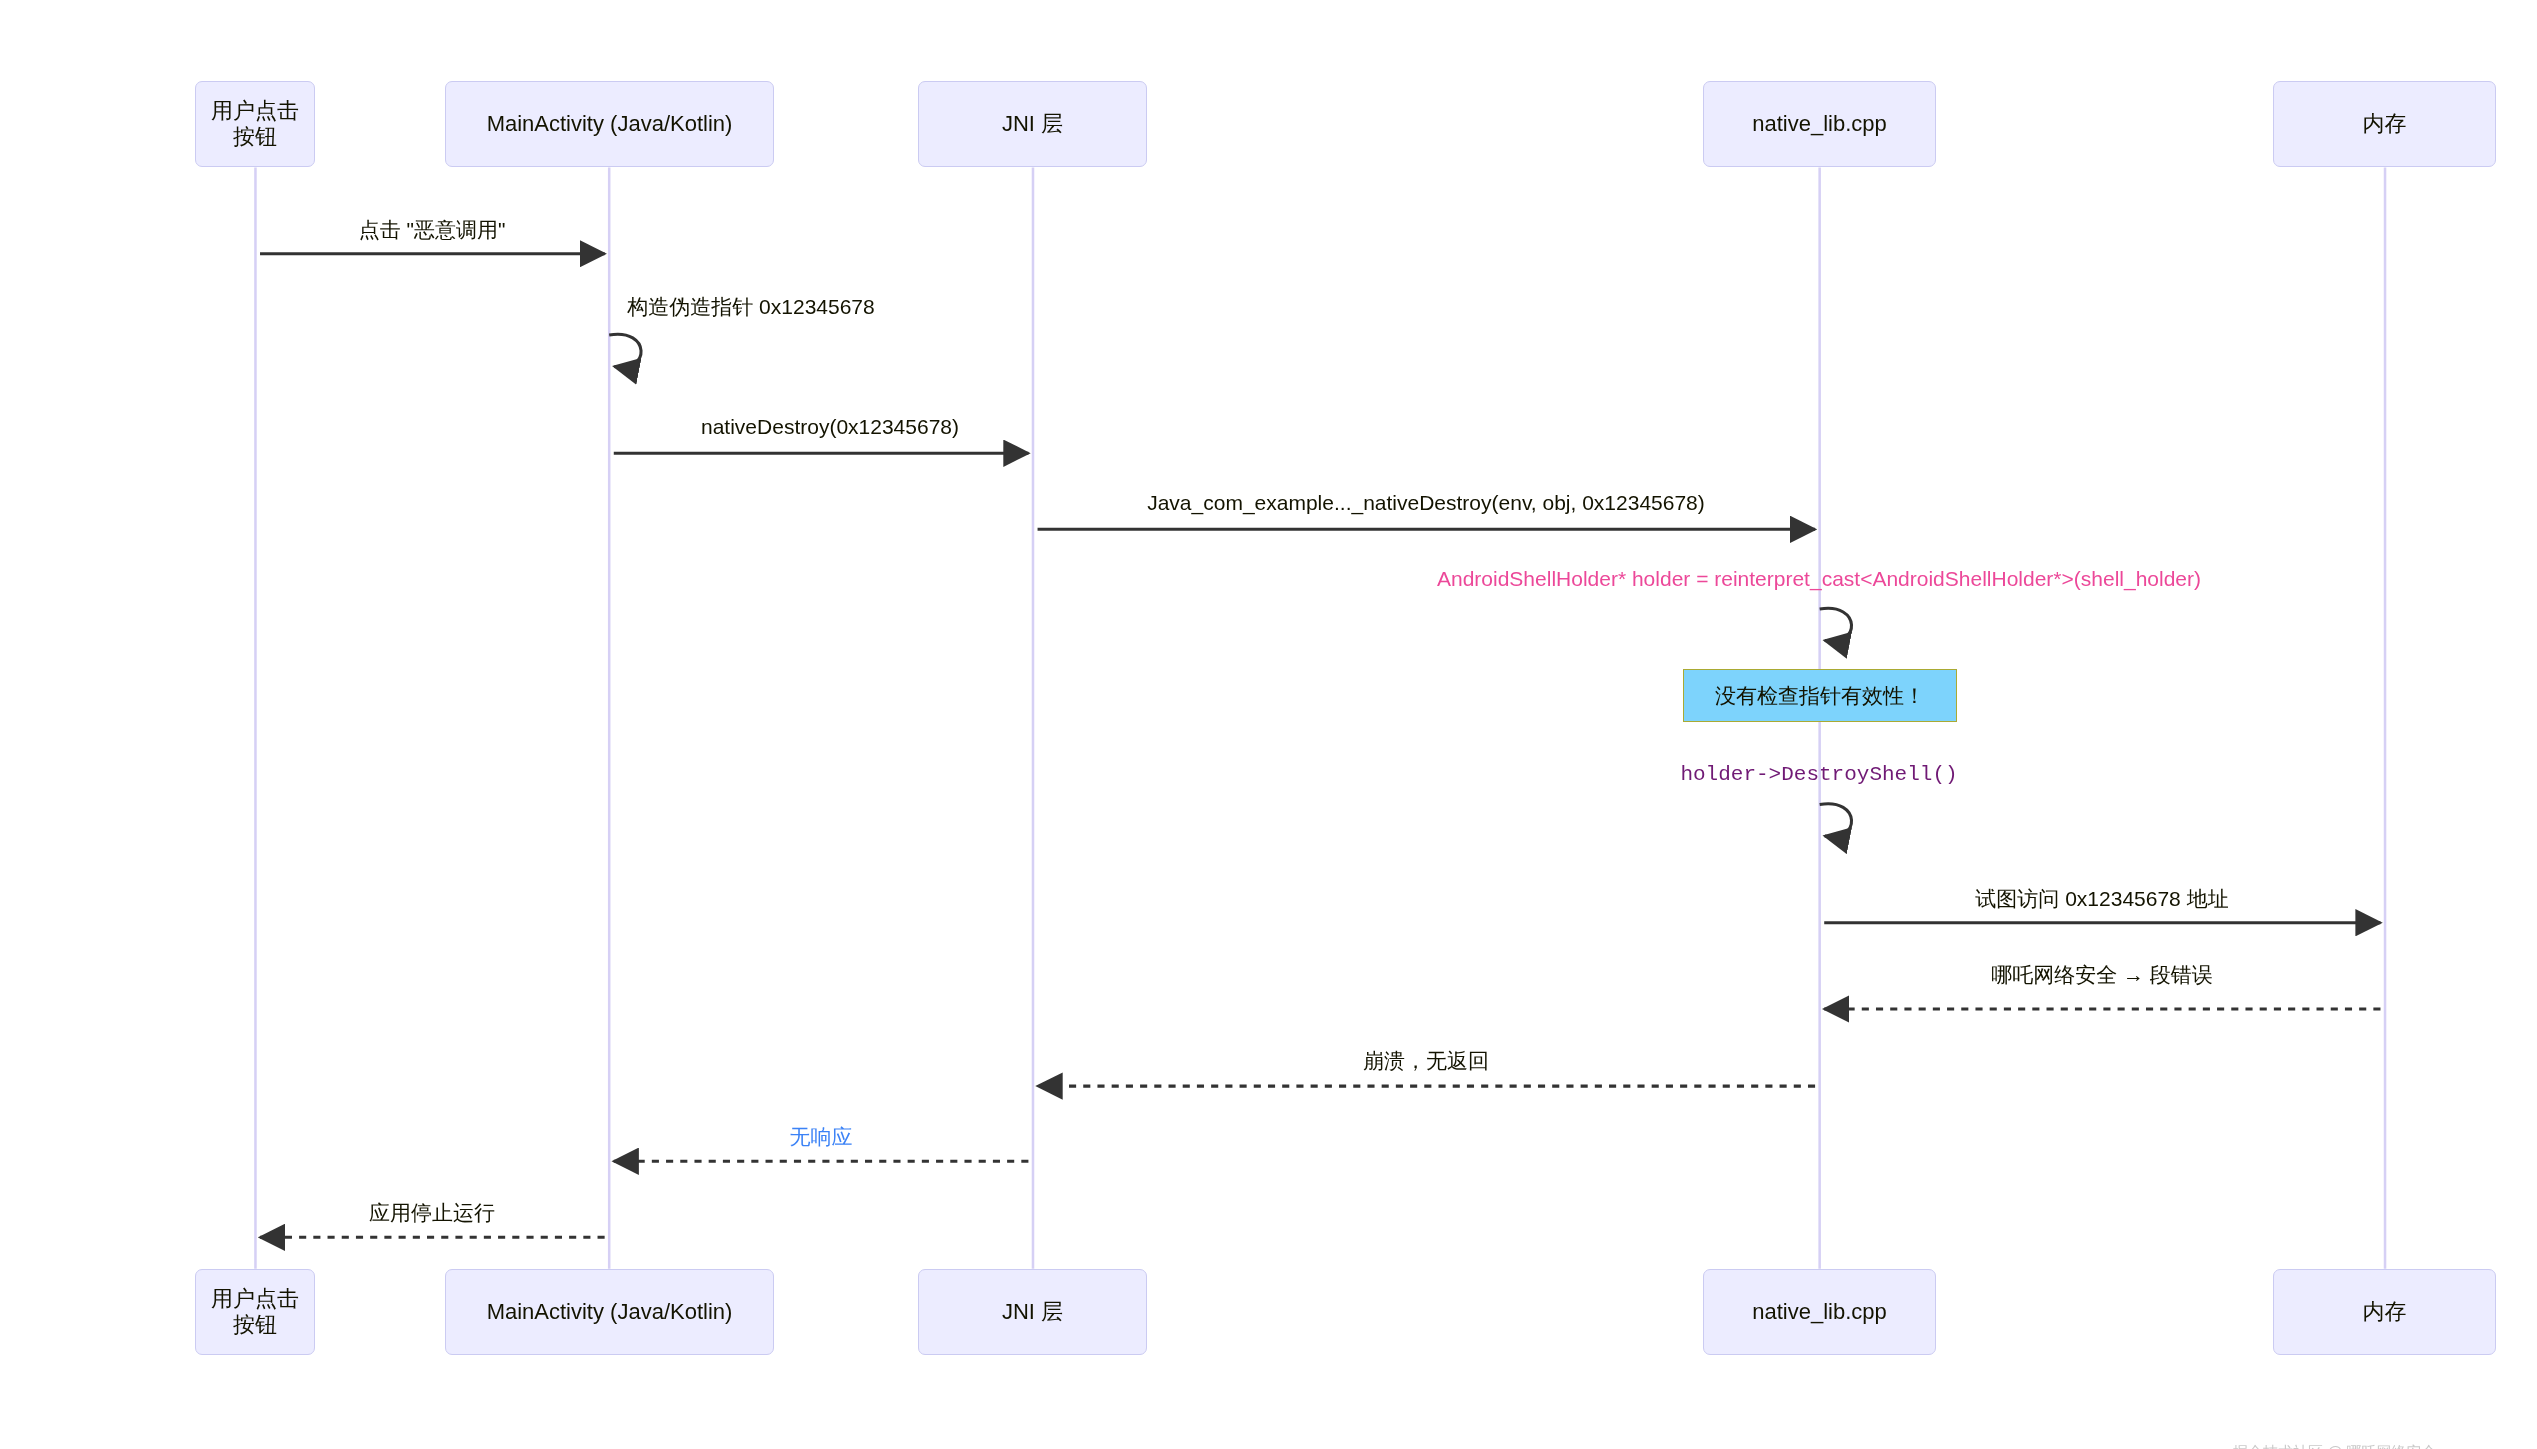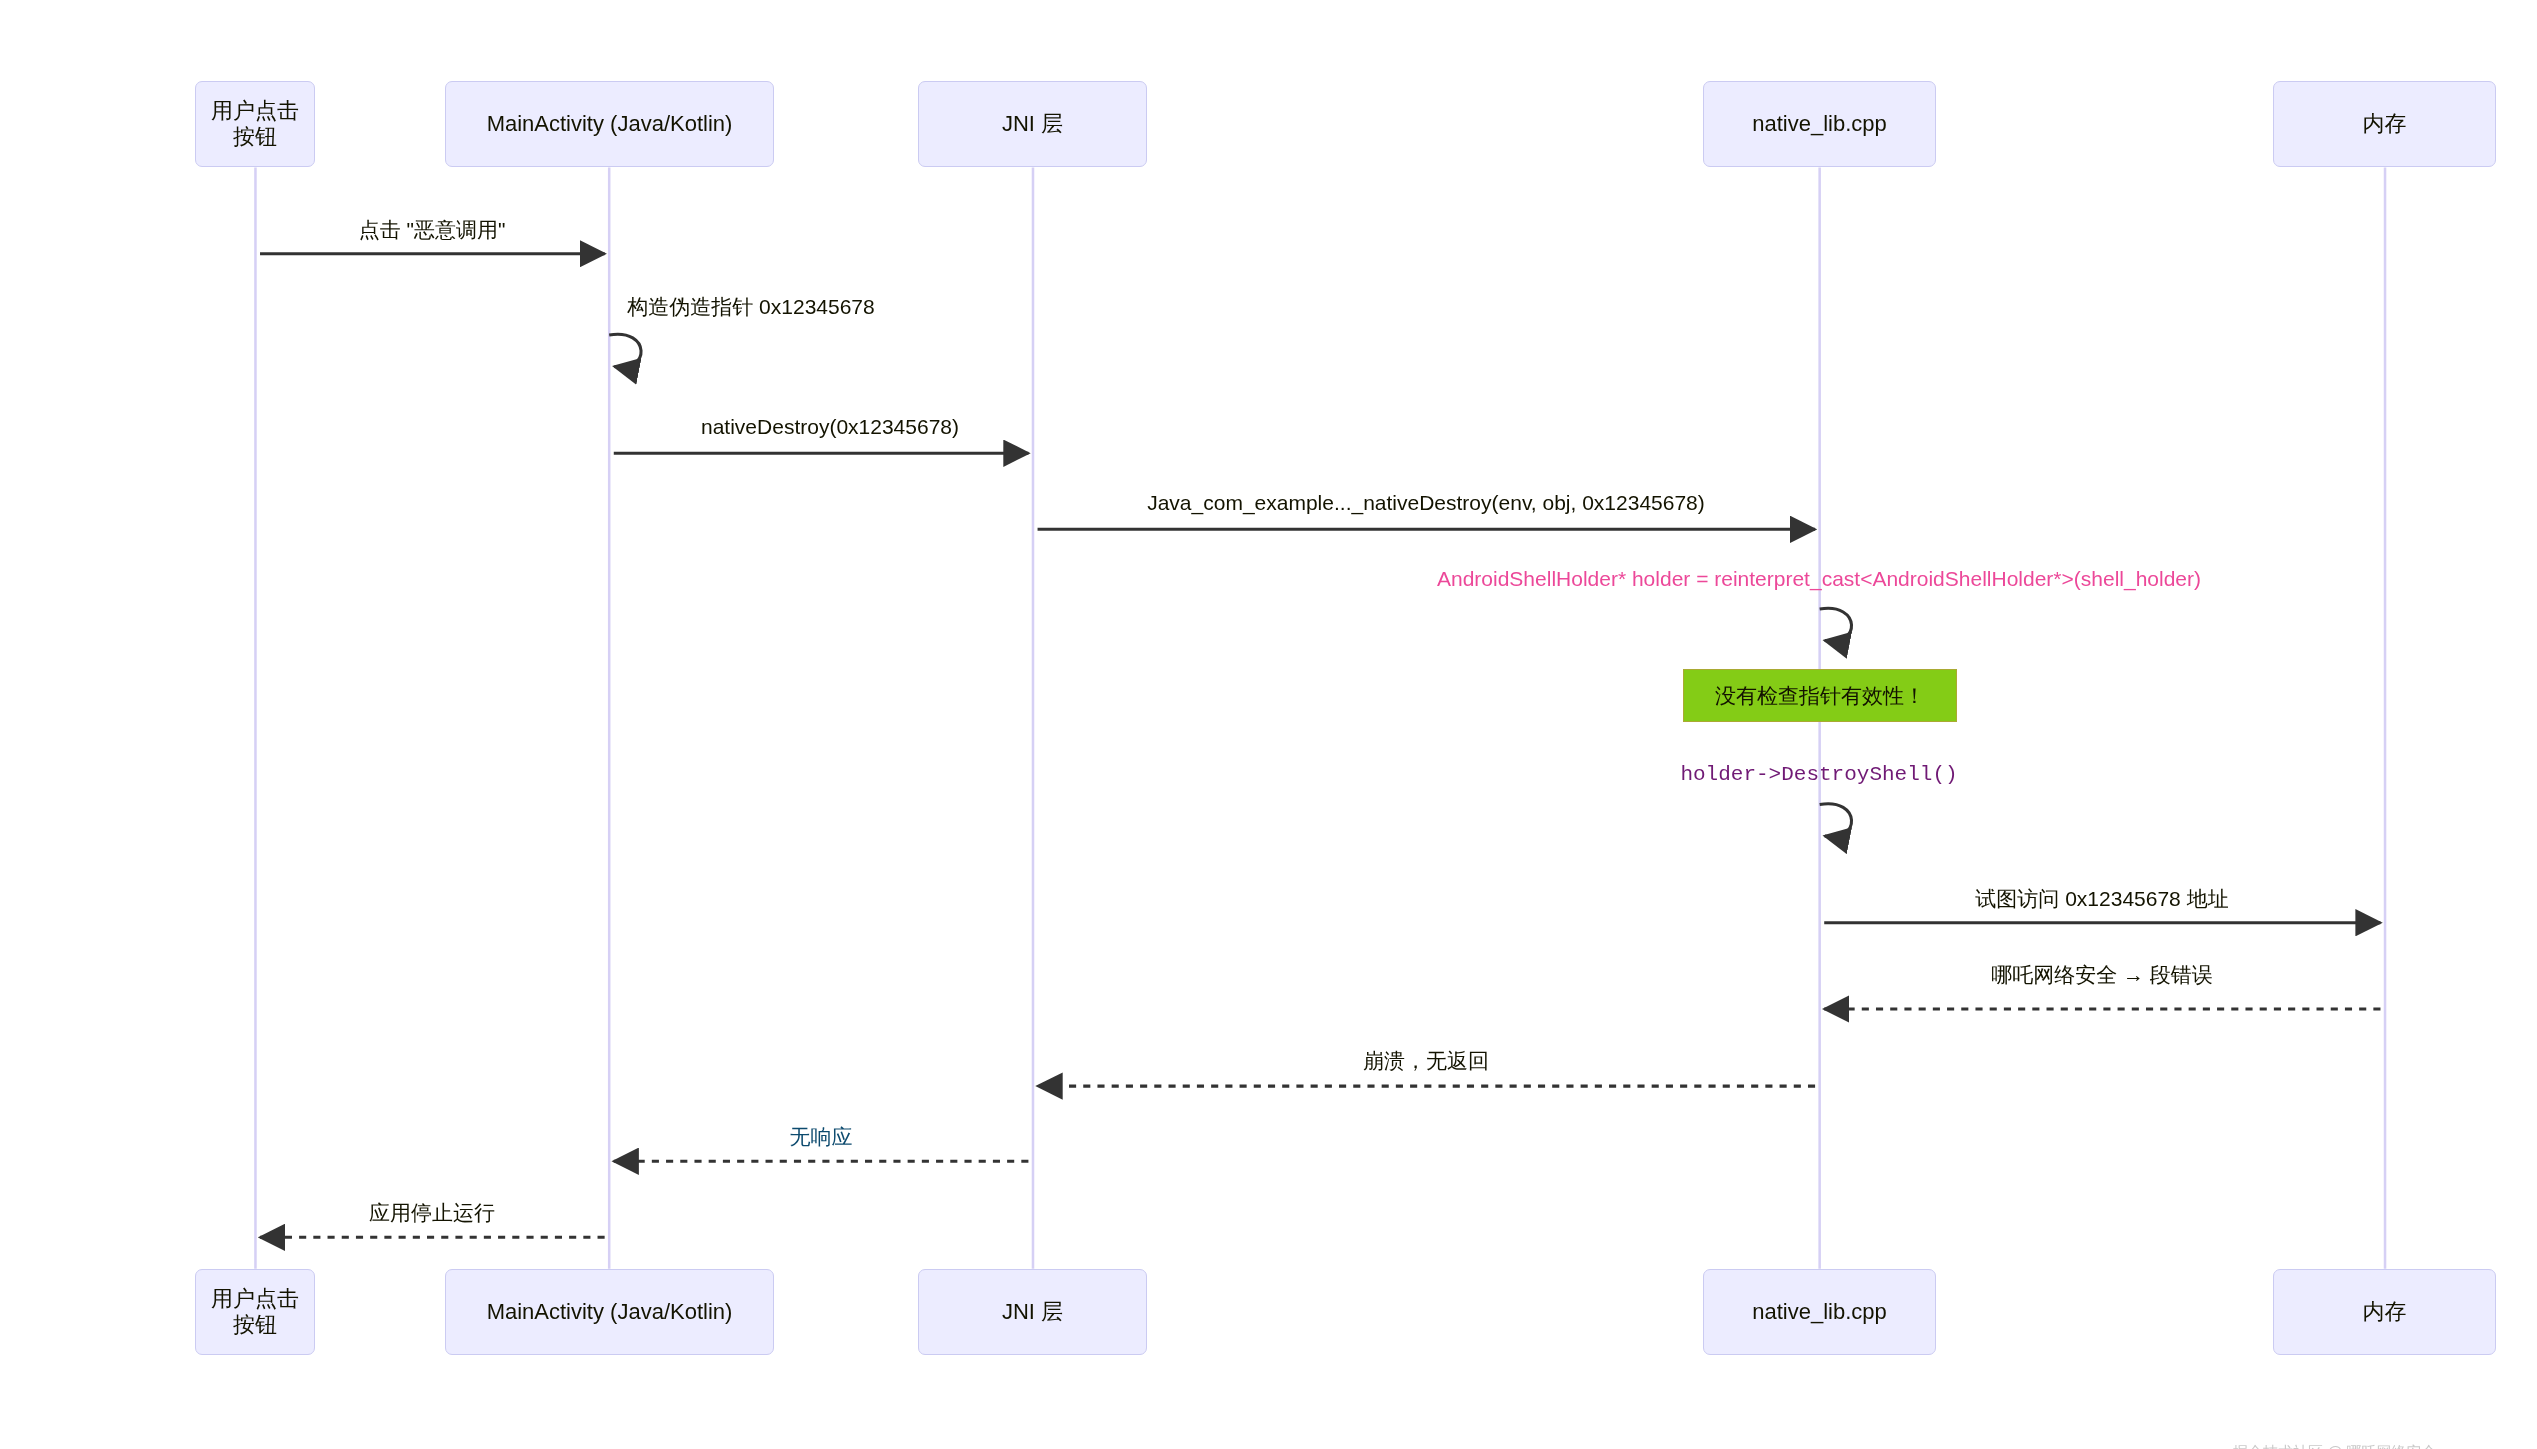--- a/index.html
+++ b/index.html
@@ -143,23 +143,23 @@
   <div id="labels">
       <div class="msg-label" style="left: 432px; top: 216px; color: rgb(19, 19, 0);">点击 "恶意调用"</div>
       <div class="msg-label" style="left: 751px; top: 293px; color: rgb(19, 19, 0);">构造伪造指针 0x12345678</div>
       <div class="msg-label" style="left: 821px; top: 415px; color: rgb(19, 19, 0); margin-left: 9px;">nativeDestroy(0x12345678)</div>
       <div class="msg-label" style="left: 1426px; top: 491px; color: rgb(19, 19, 0);">Java_com_example..._nativeDestroy(env, obj, 0x12345678)</div>
       <div class="msg-label" style="left: 1819px; top: 567px; color: #ec4899;">AndroidShellHolder* holder = reinterpret_cast&lt;AndroidShellHolder*&gt;(shell_holder)</div>
       <div class="msg-label" style="left: 1819px; top: 763px; color: #701a75; font-family: Liberation Mono, monospace;">holder-&gt;DestroyShell()</div>
       <div class="msg-label" style="left: 2102px; top: 885px; color: rgb(19, 19, 0); text-align: right;">试图访问 0x12345678 地址</div>
       <div class="msg-label" style="left: 2102px; top: 961px; color: rgb(19, 19, 0);">哪吒网络安全 → 段错误</div>
       <div class="msg-label" style="left: 1426px; top: 1047px; color: rgb(19, 19, 0);">崩溃，无返回</div>
-      <div class="msg-label" style="left: 821px; top: 1123px; color: #0c4a6e;">无响应</div>
+      <div class="msg-label" style="left: 821px; top: 1123px; color: #3b82f6;">无响应</div>
       <div class="msg-label" style="left: 432px; top: 1199px; color: rgb(19, 19, 0);">应用停止运行</div>
     </div>
   <div id="notes">
-      <div class="note-box" style="left: 1683px; top: 669px; width: 274px; height: 53px; background: #84cc16; border-color: rgb(170, 170, 51);">没有检查指针有效性！</div>
+      <div class="note-box" style="left: 1683px; top: 669px; width: 274px; height: 53px; background: #7dd3fc; border-color: rgb(170, 170, 51);">没有检查指针有效性！</div>
     </div>
 
   <div class="watermark" style="left: 2233px; top: 1408px;">掘金技术社区 @ 哪吒网络安全</div>
 
 </div>
 
 
 </body></html>

